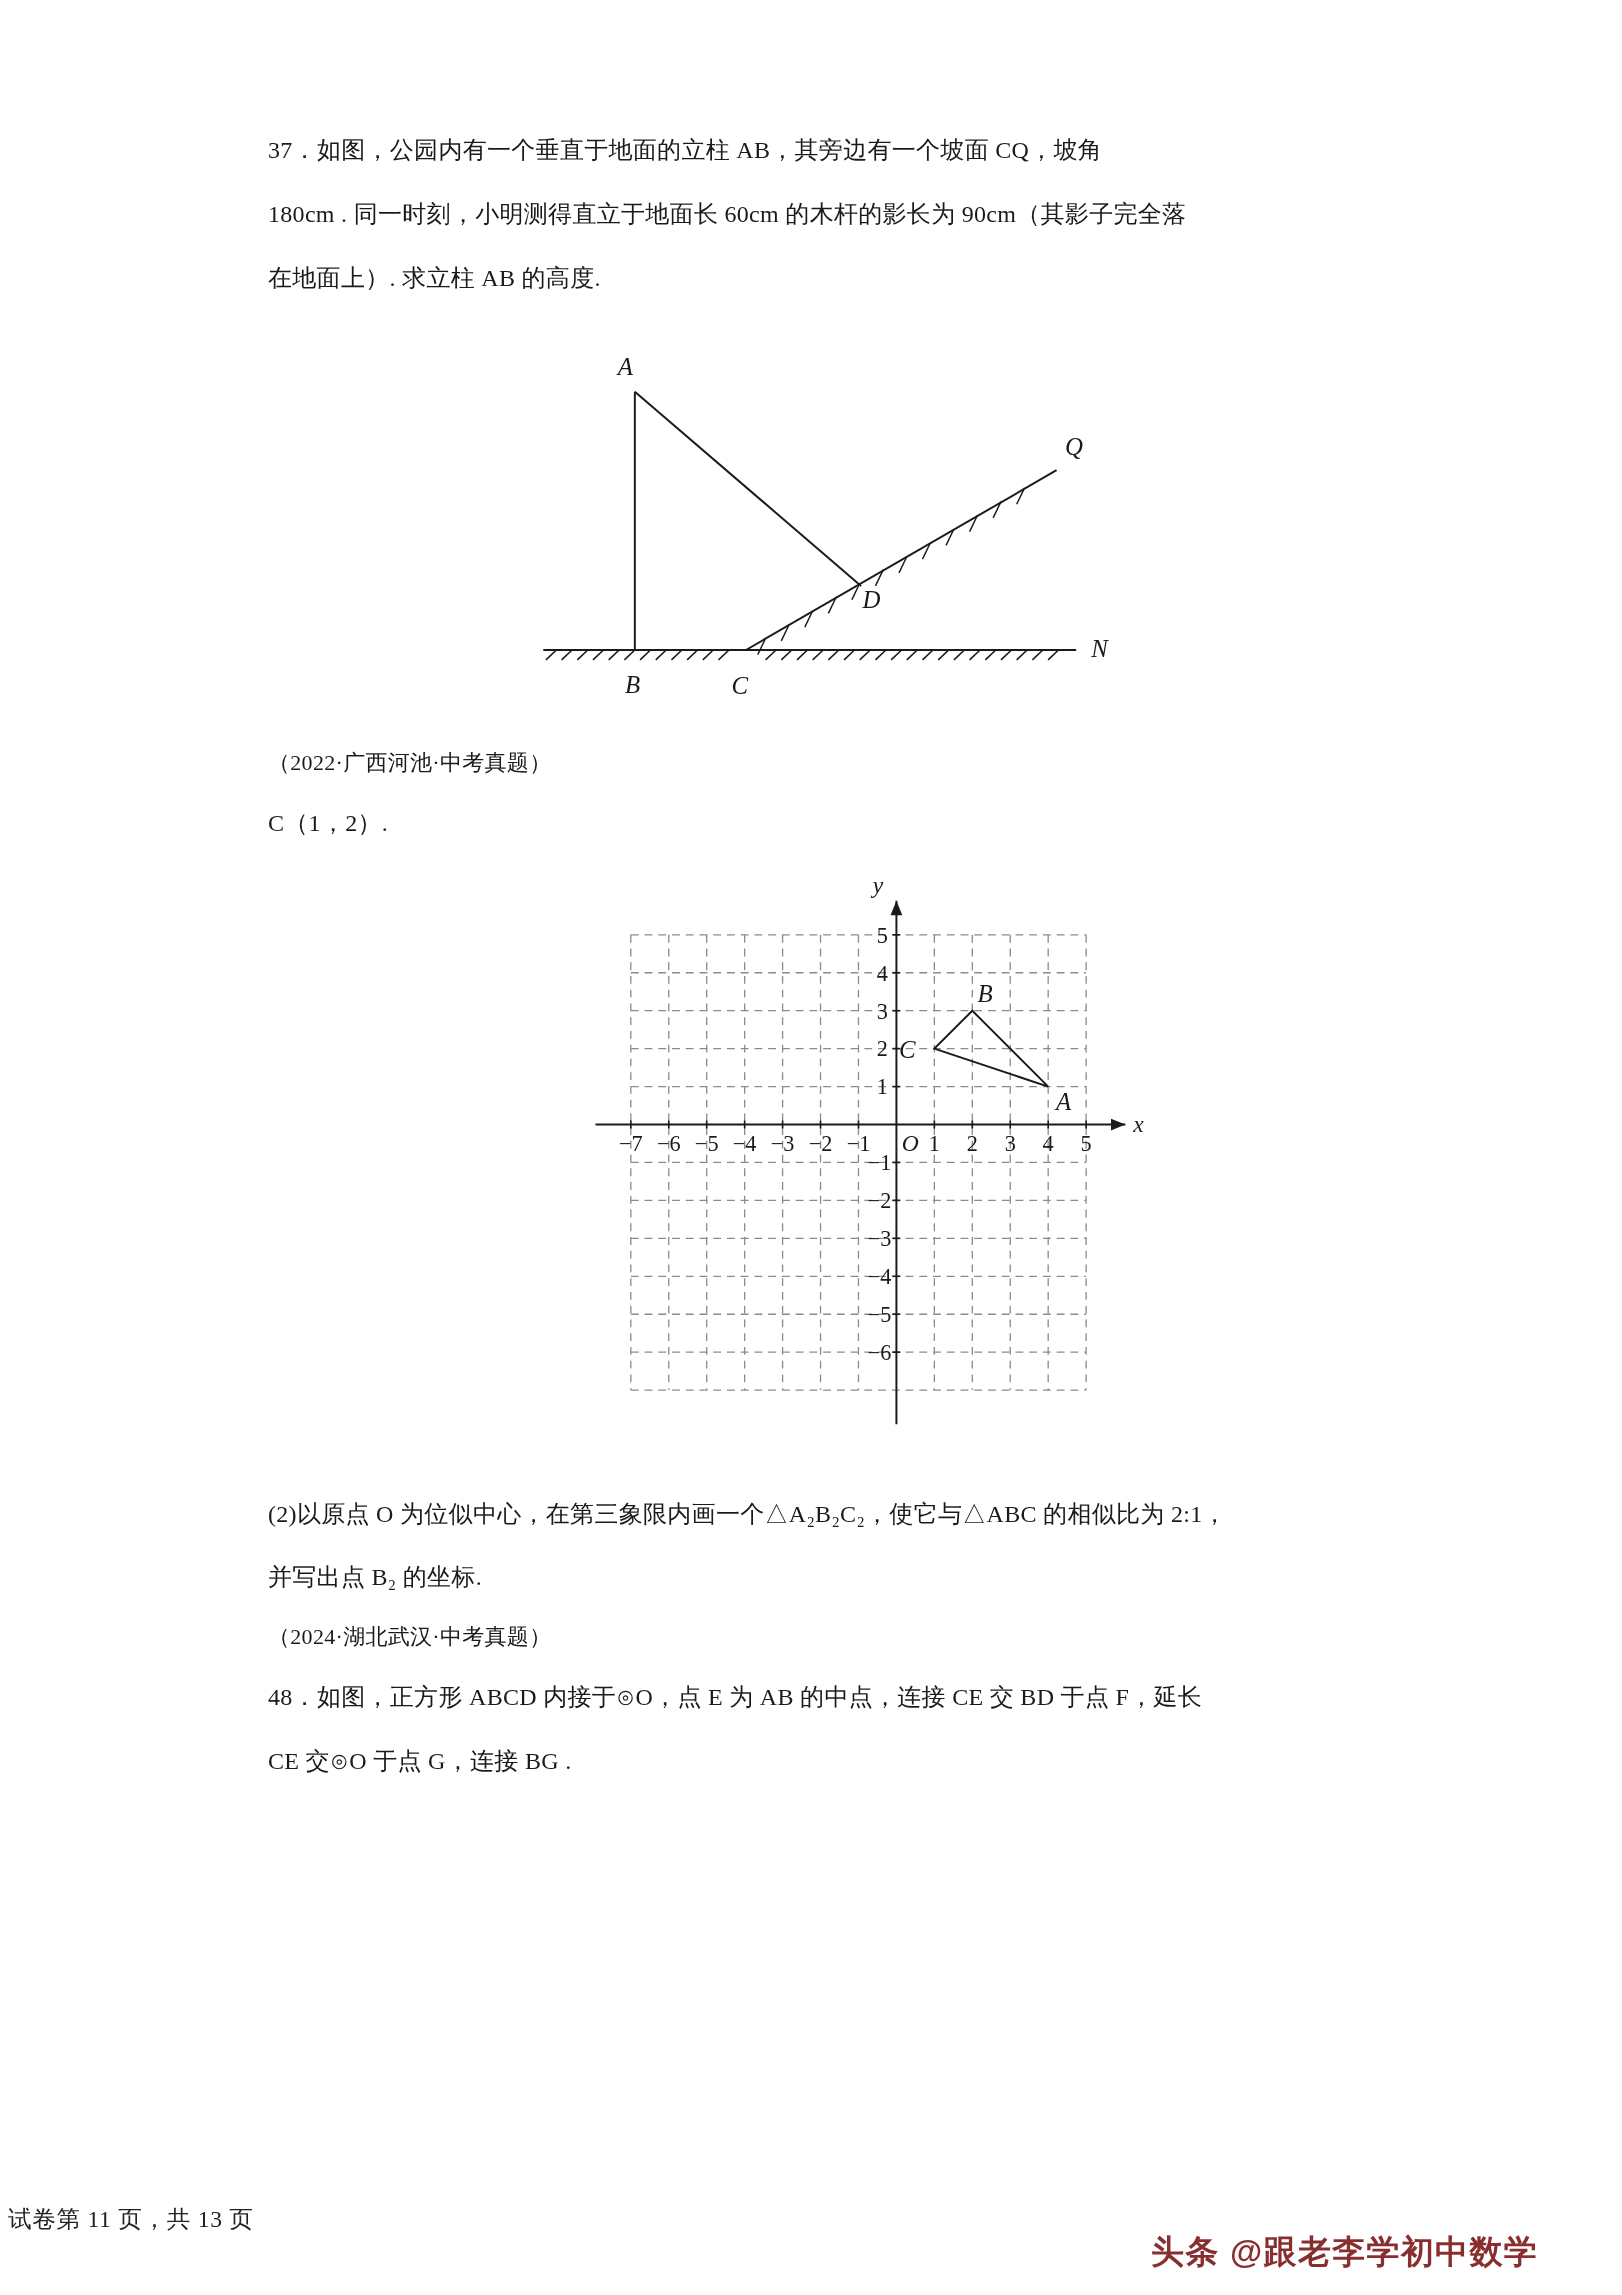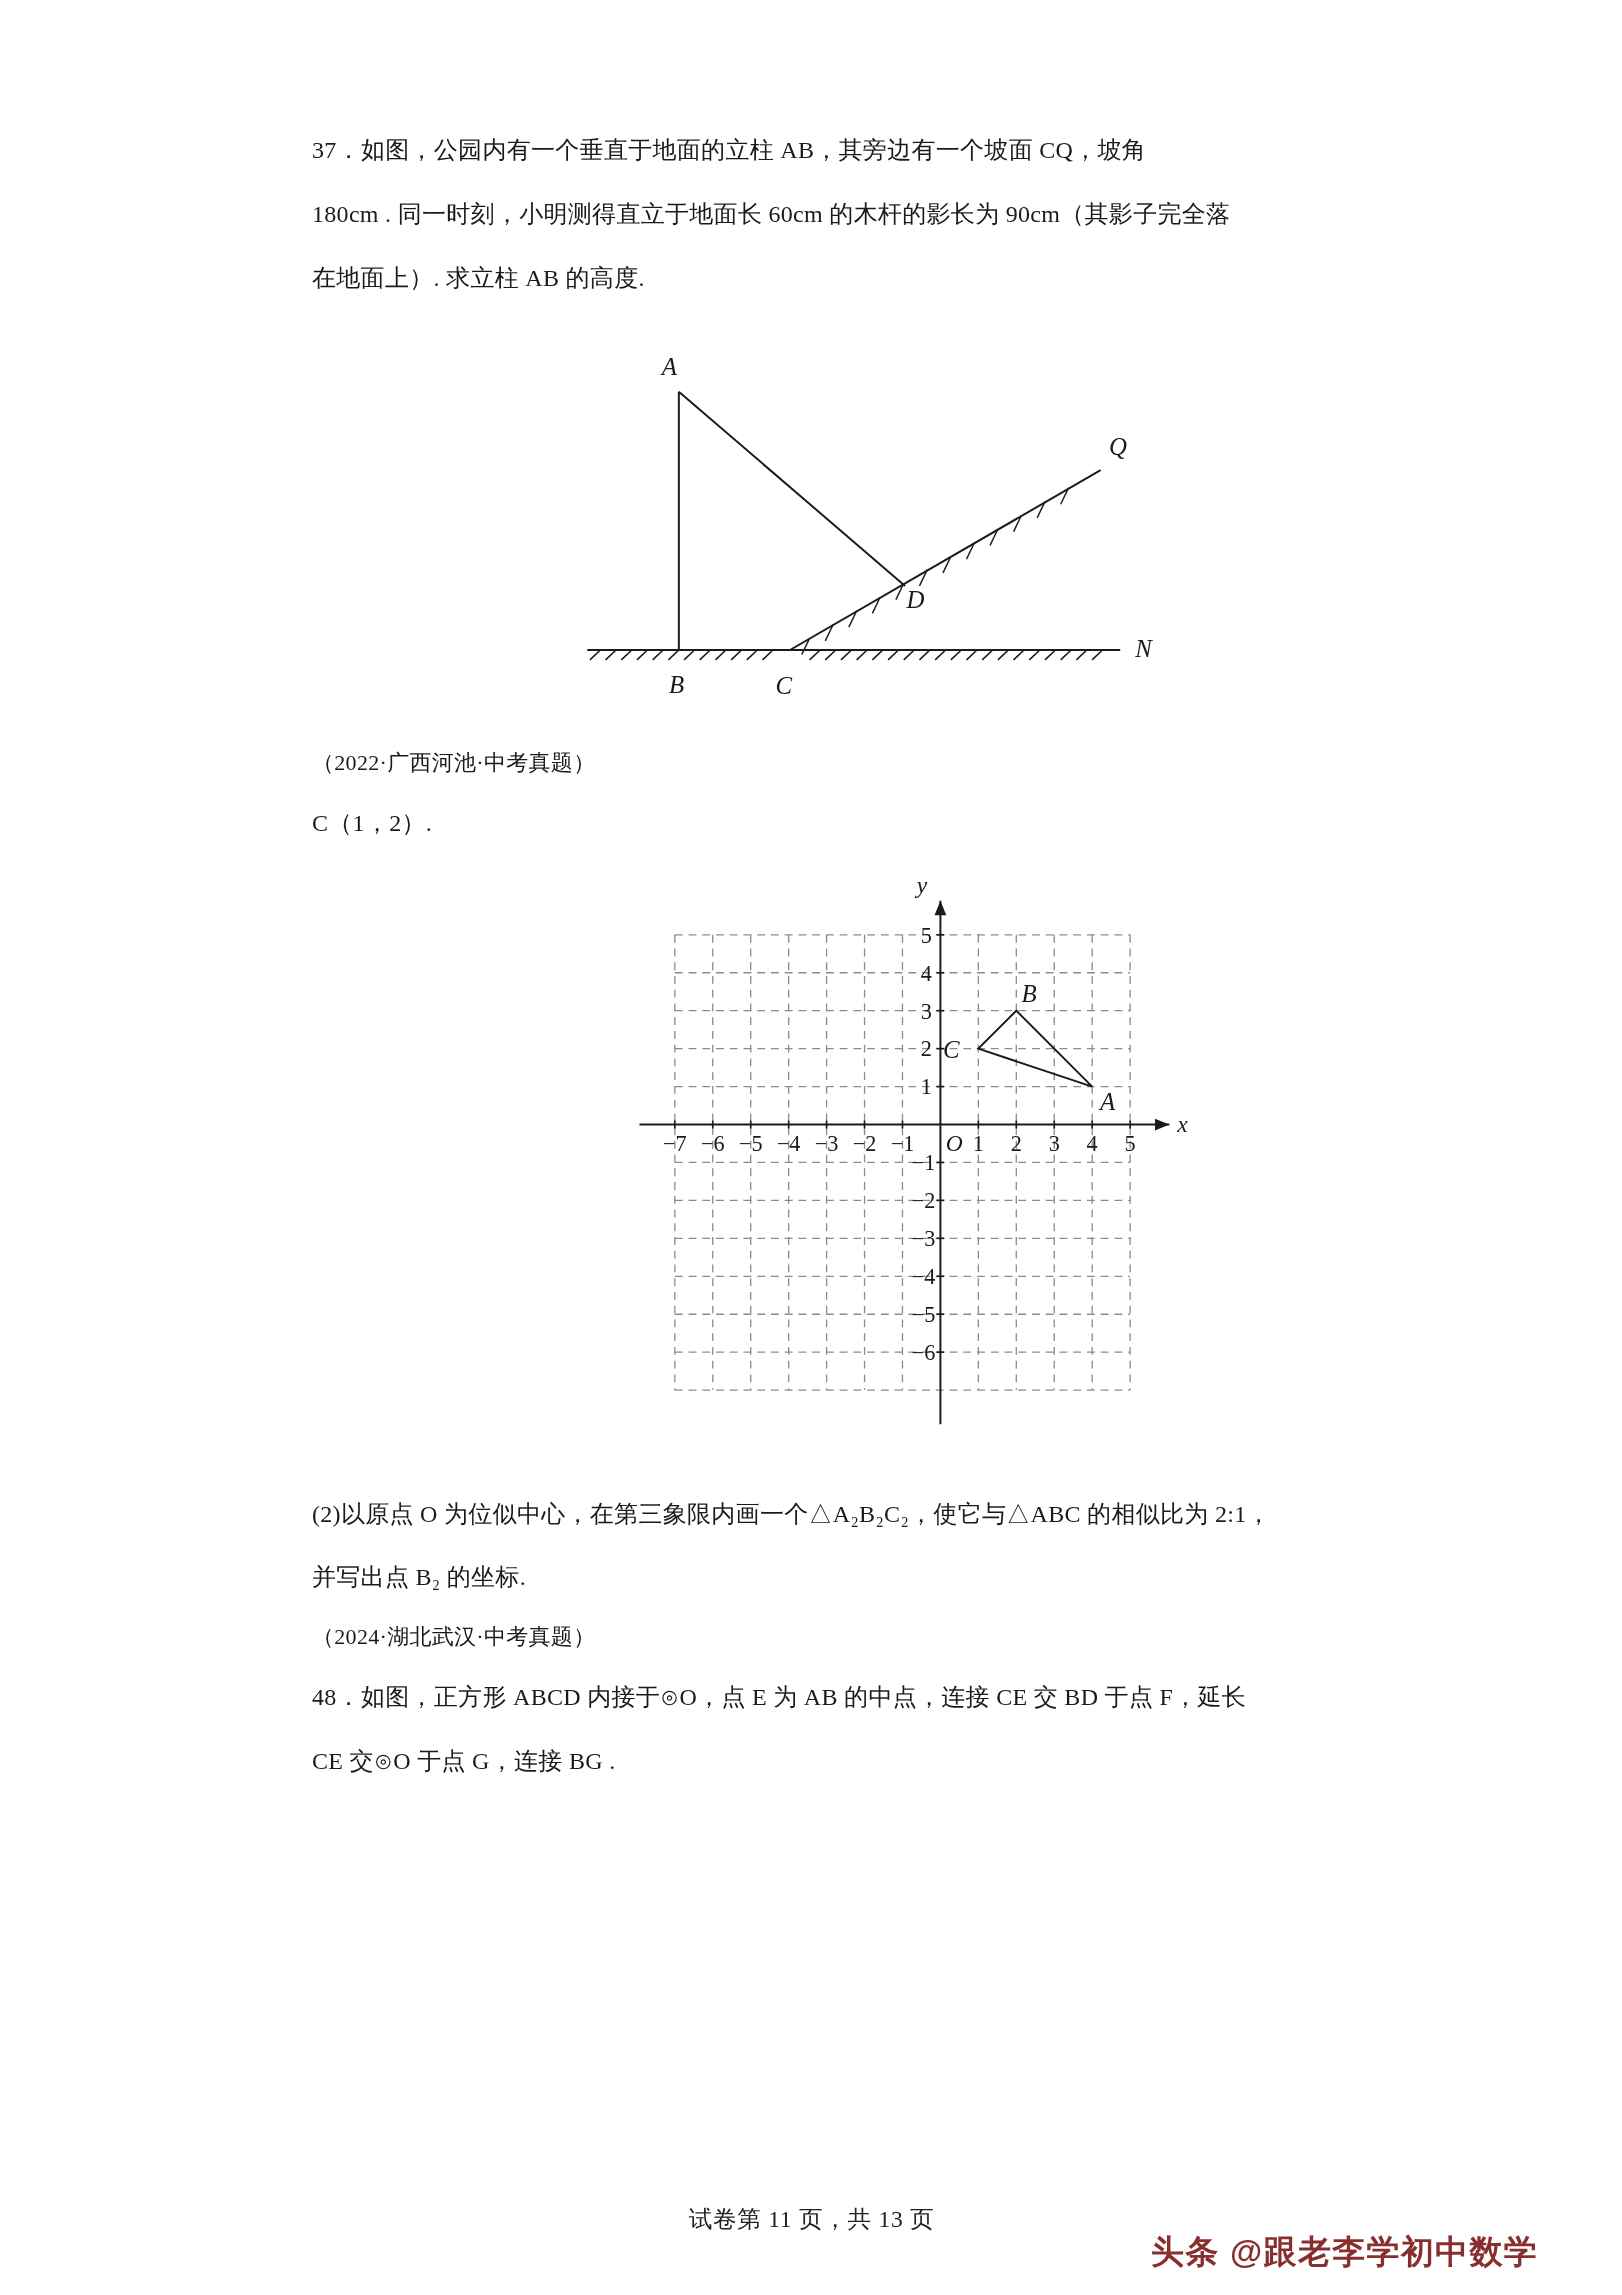--- a/index.html
+++ b/index.html
@@ -14,21 +14,20 @@
   .page {
     position:absolute;
     left:0; top:0;
     width:1623px; height:2295px;
   }
   .content {
     position:absolute;
     left:268px;
     top:118px;
     width:1126px;
-    margin-left:44px;
   }
   .q-line {
     font-size:24px;
     line-height:64px;
     letter-spacing:0.3px;
     white-space:nowrap;
   }
   .src {
     font-size:22px;
     line-height:56px;
@@ -41,24 +40,24 @@
   }
   .fig2 {
     position:relative;
     width:1126px;
     height:628px;
   }
   .footer {
     position:absolute;
     left:0; right:0;
     bottom:60px;
-    text-align:center;
     font-size:23.6px;
     color:#222;
     letter-spacing:0.7px;
+    padding-left:8px;
   }
   .watermark {
     position:absolute;
     right:85px;
     bottom:19.6px;
     font-size:33px;
     font-weight:bold;
     color:#7f1d1d;
     font-family:"Liberation Sans", sans-serif;
     letter-spacing:1.3px;

